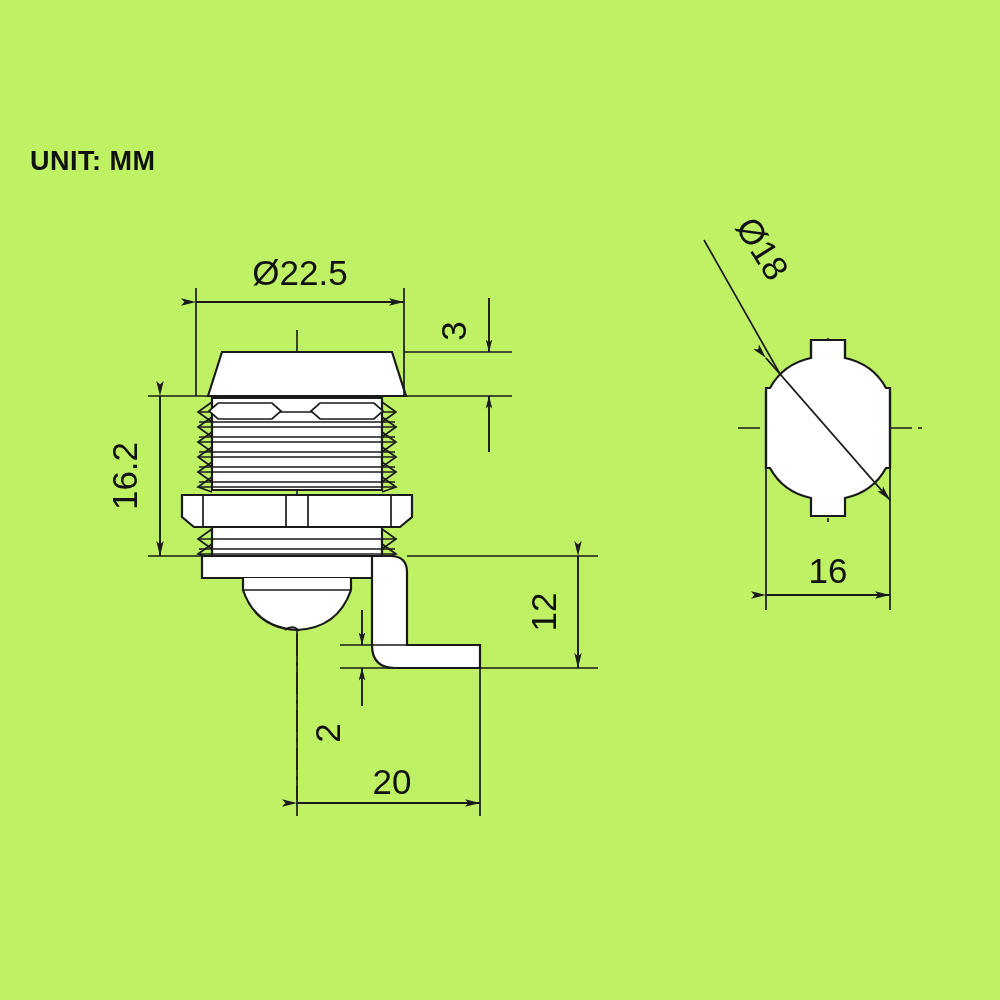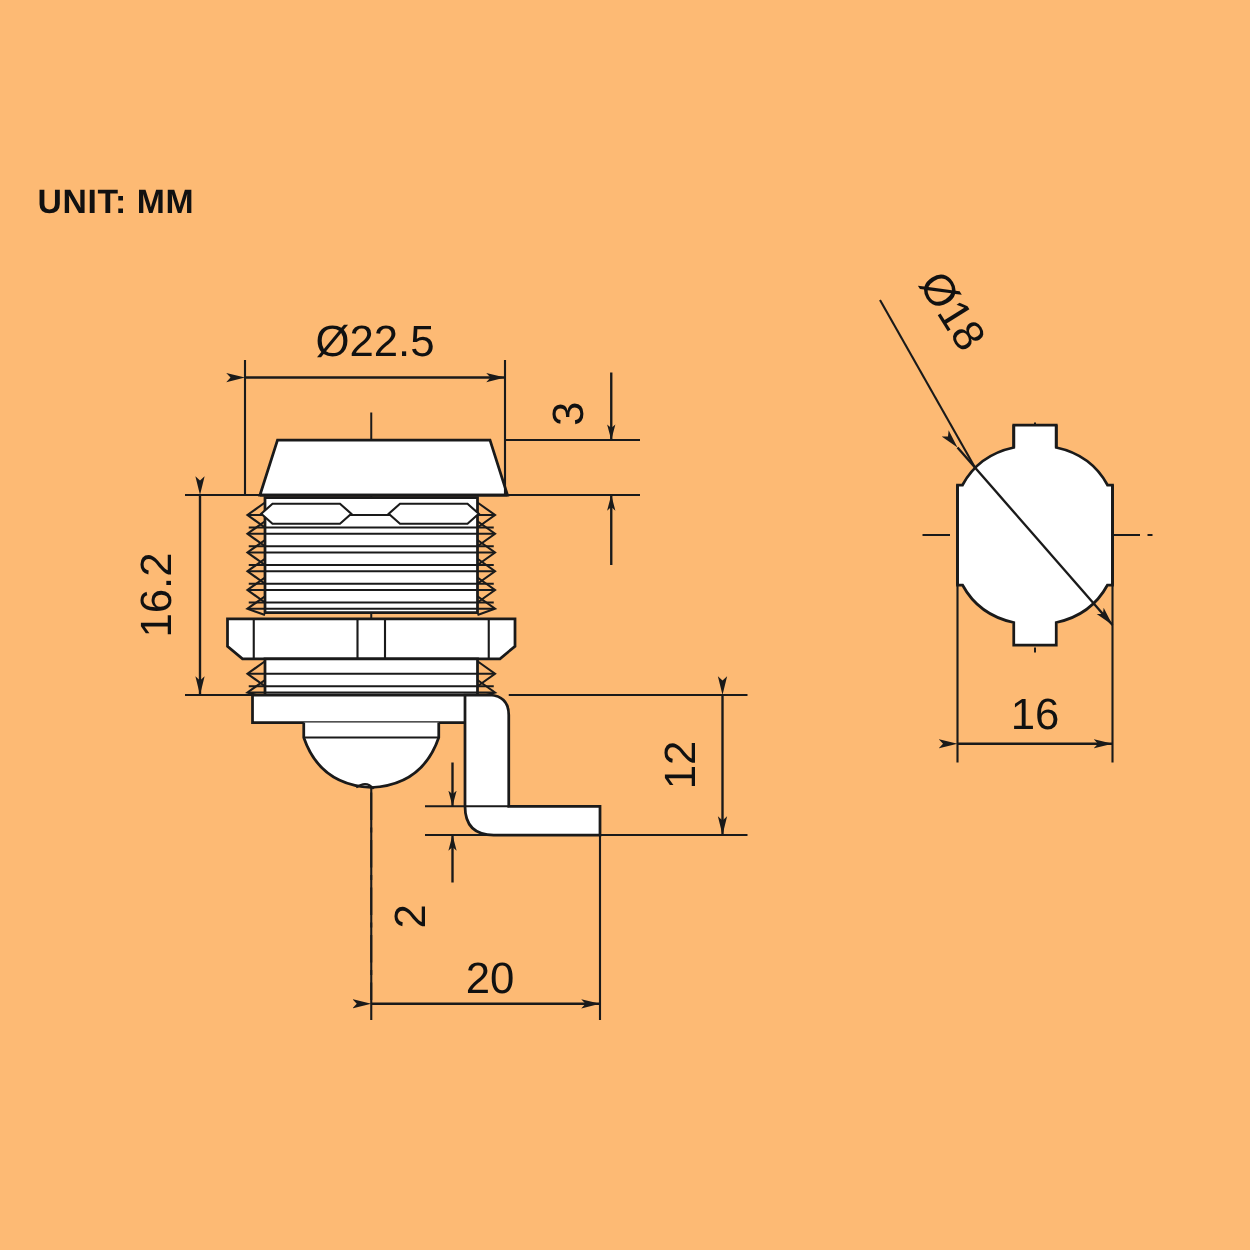--- a/index.html
+++ b/index.html
@@ -10,21 +10,21 @@
   body {
     width: 1000px;
     height: 1000px;
     font-family: "Liberation Sans", sans-serif;
     overflow: hidden;
   }
   #drawing-root {
     position: relative;
     width: 1000px;
     height: 1000px;
-    background: #fdba74;
+    background: #bef264;
   }
   svg#cad {
     display: block;
     width: 1000px;
     height: 1000px;
   }
   .ln {
     stroke: #1a1a1a;
     stroke-width: 2.2;
     fill: none;

